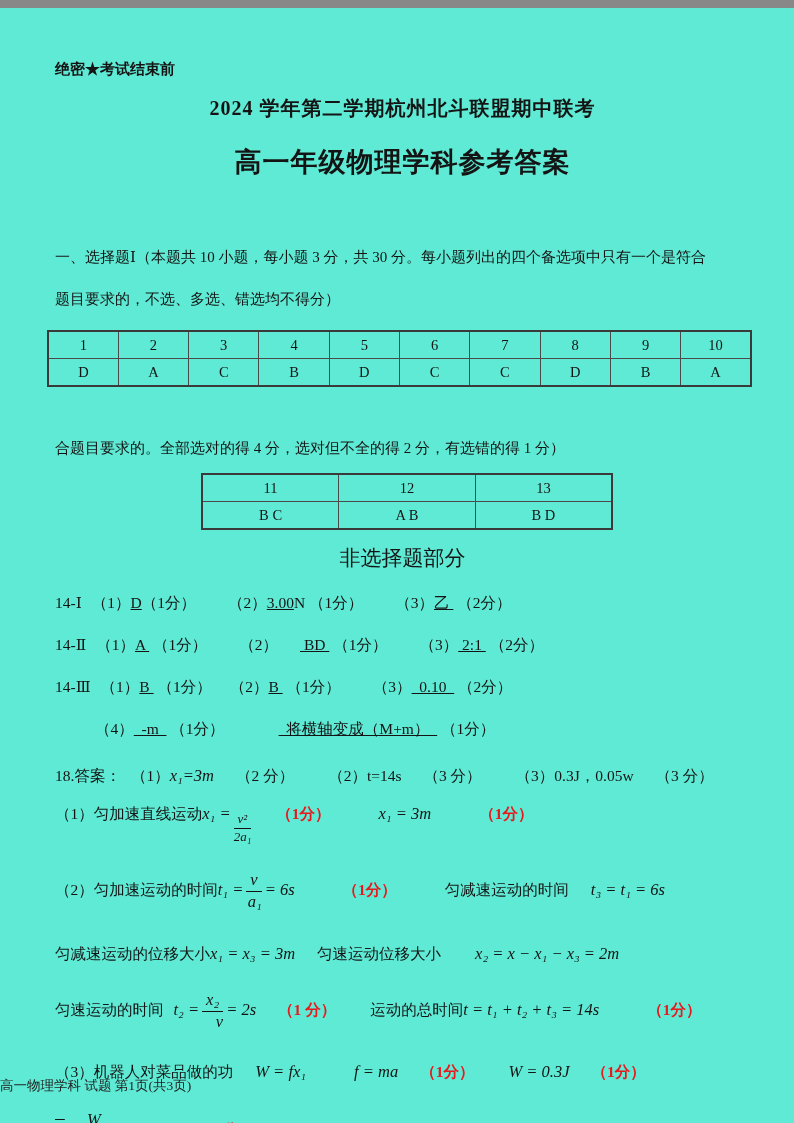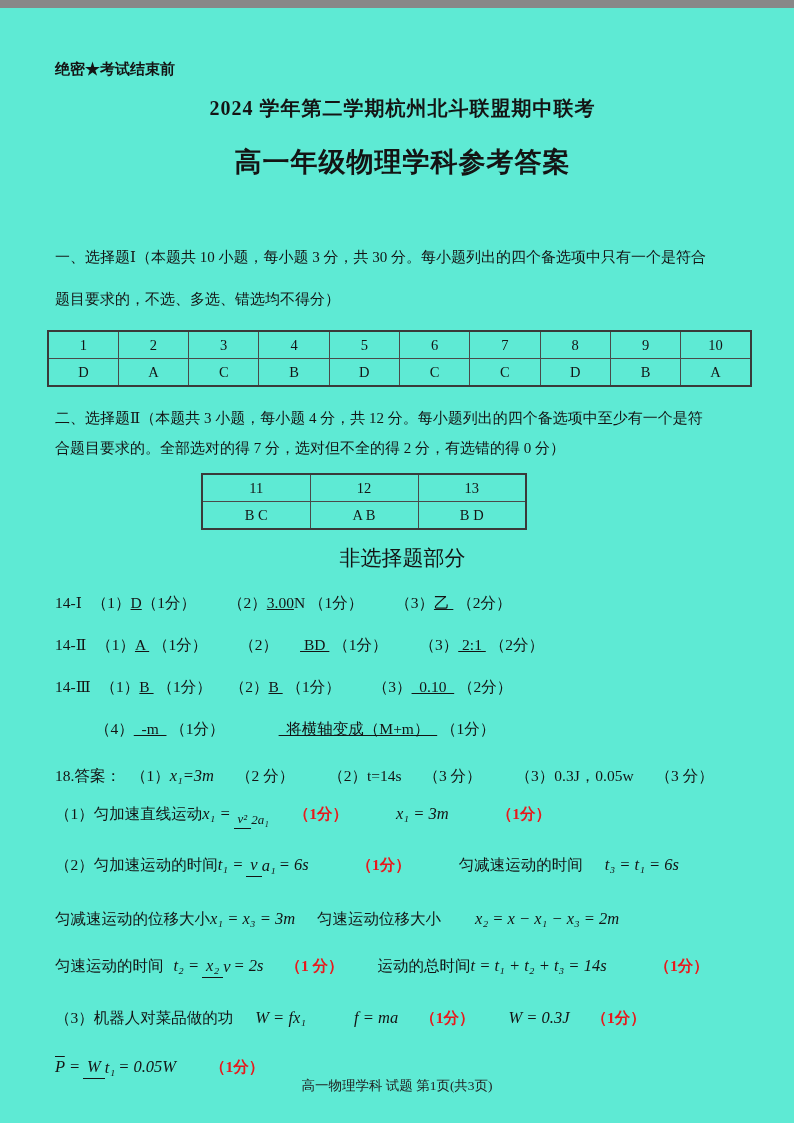--- a/index.html
+++ b/index.html
@@ -17,21 +17,21 @@
   .security { font-size: 15px; font-weight: bold; }
   .title { text-align: center; font-size: 20px; font-weight: bold; margin: 16px 0 0 0; letter-spacing: 1px; }
   .subtitle { text-align: center; font-size: 27px; font-weight: bold; margin: 22px 0 0 0; letter-spacing: 1px; }
 
   .intro { font-size: 15px; margin: 0; }
   .intro1 { margin-top: 56px; line-height: 42px; }
   .intro2 { margin-top: 16px; line-height: 30px; }
 
   table.ans { border-collapse: collapse; table-layout: fixed; margin-top: 10px; }
   table.t1 { width: 100%; margin-left: -8px; width: 705px; }
-  table.t2 { width: 326px; margin-left: 146px; }
+  table.t2 { width: 412px; margin-left: 146px; }
   table.ans td {
     border: 1px solid #4a4a4a;
     height: 26px;
     text-align: center;
     font-size: 14.5px;
     padding: 0;
   }
   table.ans { border: 2px solid #3a3a3a; }
 
   .nonchoice-heading { text-align: center; font-size: 21px; font-weight: normal; margin: 14px 0 0 0; }
@@ -40,39 +40,39 @@
   .qline .grp { margin-right: 32px; }
   .qline .grp-s { margin-right: 18px; text-align: center; }
   .u { text-decoration: underline; white-space: pre; }
   .red { color: #e8191c; font-weight: bold; }
 
   .indent1 { margin-left: 40px; }
 
   .fline { font-size: 15.5px; white-space: nowrap; }
   .math { font-style: italic; font-size: 16.5px; font-family: "Liberation Serif", "DejaVu Serif", serif; }
   .frac {
-    display: inline-flex; flex-direction: row; align-items: flex-start;
+    display: inline-flex; flex-direction: column; align-items: flex-end;
     vertical-align: middle; line-height: 1.15; margin: 0 3px;
   }
   .frac .num { border-bottom: 1px solid #141414; padding: 0 4px 1px 4px; }
   .frac .den { padding-top: 1px; }
   .frac-sm { font-size: 13px; vertical-align: -4px; }
   .pbar { text-decoration: overline; }
 
   .st-answers { margin-top: 26px; }
   .st1 { margin-top: 17px; }
   .st2 { margin-top: 26px; }
   .st3 { margin-top: 32px; }
   .st4 { margin-top: 26px; }
   .st5 { margin-top: 30px; }
   .st6 { margin-top: 28px; }
 
   .footer {
     position: absolute; left: 0; bottom: 36px; width: 100%;
-    text-align: center; font-size: 13.5px; color: #222;
+    text-align: left; font-size: 13.5px; color: #222;
   }
   .gap-xs { display: inline-block; width: 10px; }
   .gap-s  { display: inline-block; width: 22px; }
   .gap-m  { display: inline-block; width: 34px; }
   .gap-l  { display: inline-block; width: 48px; }
 </style>
 </head>
 <body>
 
 <div class="page">
@@ -106,21 +106,21 @@
       <td>D</td>
       <td>C</td>
       <td>C</td>
       <td>D</td>
       <td>B</td>
       <td>A</td>
     </tr>
   </tbody>
     </table>
 
-  <p class="intro intro2"><span>二、选择题Ⅱ（本题共 3 小题，每小题 4 分，共 12 分。每小题列出的四个备选项中至少有一个是符</span><br><span>合题目要求的。全部选对的得 7 分，选对但不全的得 2 分，有选错的得 0 分）</span></p>
+  <p class="intro intro2"><br><span>合题目要求的。全部选对的得 4 分，选对但不全的得 2 分，有选错的得 1 分）</span></p>
 
   <table class="ans t2">
     <tbody>
         <tr>
       <td>11</td>
       <td>12</td>
       <td>13</td>
     </tr>
     <tr>
       <td>B C</td>

